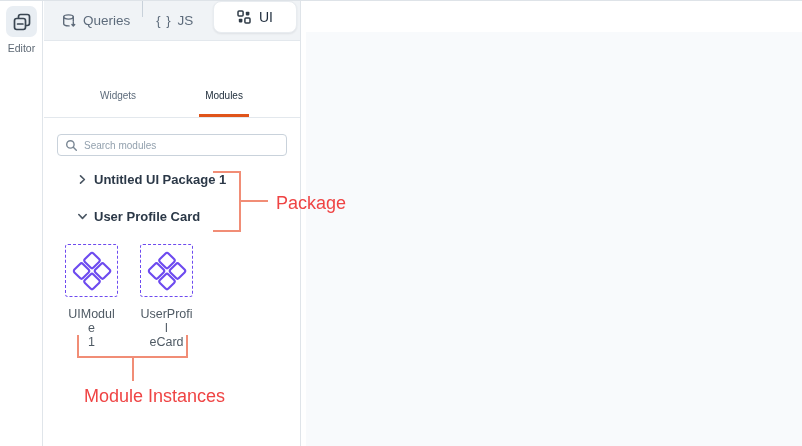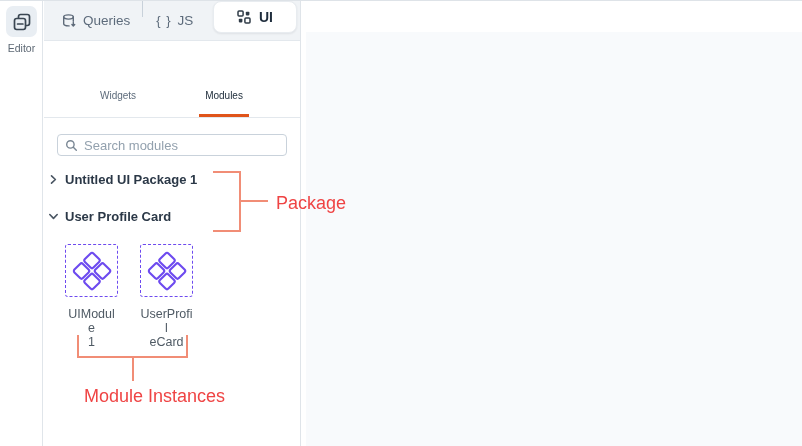--- a/index.html
+++ b/index.html
@@ -23,43 +23,43 @@
 
   
   .panel{position:absolute;left:44px;top:0;width:257px;height:446px;background:#fff;border-right:1px solid #DFE4E9;}
   .top-bar{position:absolute;left:0;top:0;width:100%;height:40px;background:#F0F3F6;border-bottom:1px solid var(--border);
     display:flex;padding-left:17px;}
   .seg-item{display:flex;align-items:center;gap:6px;font-size:13.5px;color:var(--text-gray);cursor:pointer;}
   .seg-divider{width:1px;height:16px;background:#C8D1DA;margin:0 13px 0 12px;}
   .braces{font-size:13px;color:var(--text-gray);letter-spacing:1px;}
   .ui-btn{margin-left:auto;margin-right:3px;width:84px;height:32px;background:#fff;border:1px solid #E8ECF0;border-radius:8px;
     box-shadow:0 1px 2px rgba(20,30,40,.08);display:flex;align-items:center;justify-content:center;gap:8px;
-    font-size:14px;font-weight:700;color:#1F2D3D;cursor:pointer;}
+    font-size:14px;font-weight:400;color:#1F2D3D;cursor:pointer;}
 
   .panel-header{position:absolute;left:0;top:40px;width:100%;height:32px;border-bottom:1px solid var(--border);
     display:flex;align-items:center;padding:0 12px 0 14px;}
   .panel-title{font-size:13.5px;font-weight:700;color:#1C2833;}
   .close-btn{margin-left:auto;font-size:13px;color:#44505C;cursor:pointer;line-height:1;padding:2px;}
 
   .tab-row{position:absolute;left:0;top:72px;width:100%;height:45px;border-bottom:1px solid var(--border);
     display:flex;align-items:center;padding-left:8px;}
   .tab{font-size:10px;color:var(--text-gray);margin-right:20px;cursor:pointer;position:relative;height:100%;
     display:flex;align-items:center;padding:0 1px;margin-left:47px;}
   .tab.active{color:var(--text-dark);font-weight:500;text-align:center;}
   .tab.active::after{content:"";position:absolute;left:-5px;right:-5px;bottom:0;height:3px;background:var(--accent-orange);}
 
   .panel-body{position:absolute;left:0;top:117px;width:100%;bottom:0;}
   .search-box{margin:16px 13px 0 13px;height:22px;border:1px solid #C9D2DB;border-radius:4px;background:#fff;
     display:flex;align-items:center;padding:0 7px;gap:6px;}
-  .search-box input{border:none;outline:none;flex:1;font-size:13px;color:#33404C;background:transparent;
+  .search-box input{border:none;outline:none;flex:1;font-size:10px;color:#33404C;background:transparent;
     font-family:"Liberation Sans",sans-serif;}
   .search-box input::placeholder{color:#93A1AE;}
 
   .tree{margin-top:9px;}
-  .tree-row{height:28px;display:flex;align-items:center;padding-left:3px;gap:6px;cursor:pointer;margin-bottom:9px;}
+  .tree-row{height:28px;display:flex;align-items:center;padding-left:32px;gap:6px;cursor:pointer;margin-bottom:9px;}
   .tree-label{font-size:13px;font-weight:600;color:#2B3847;}
 
   .cards{display:flex;gap:22px;padding-left:21px;margin-top:14px;}
   .module-card{width:53px;height:53px;border:1.5px dashed var(--module-purple);border-radius:3px;
     display:flex;align-items:center;justify-content:center;cursor:grab;background:#fff;}
   .card-labels{display:flex;gap:22px;padding-left:21px;margin-top:10px;}
   .card-label{width:53px;text-align:center;font-size:12.5px;line-height:14px;color:#4F5A64;word-break:break-all;}
 
   
   .main-area{position:absolute;left:302px;top:0;right:0;bottom:0;background:#fff;}

